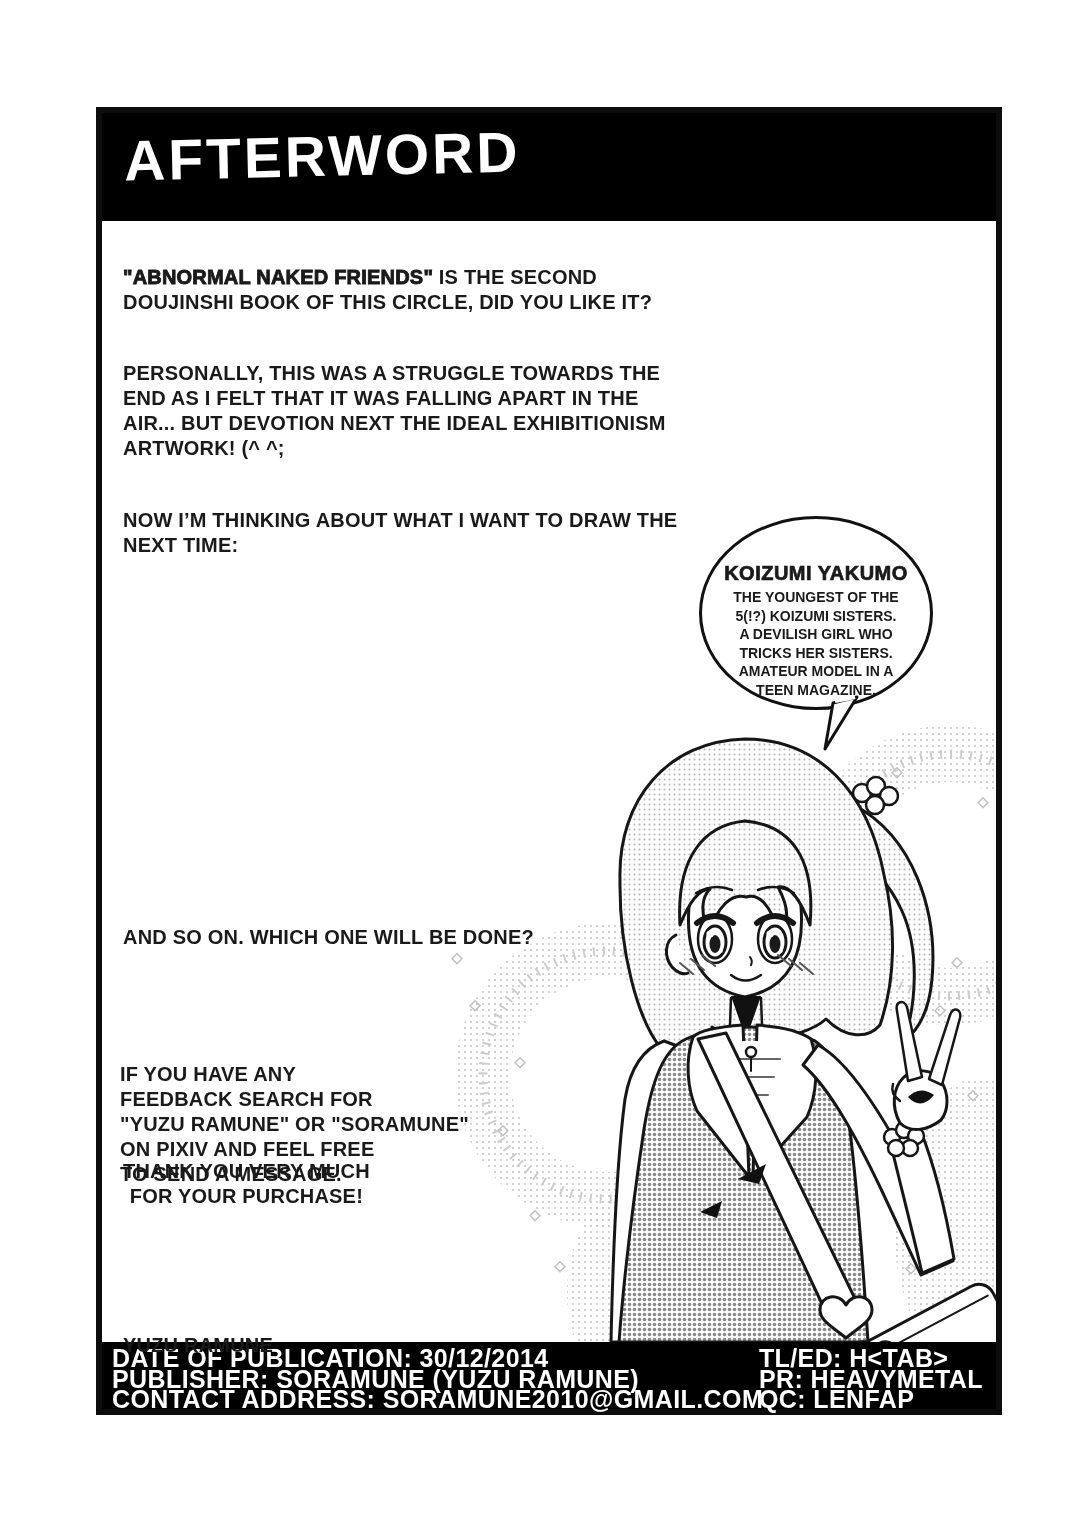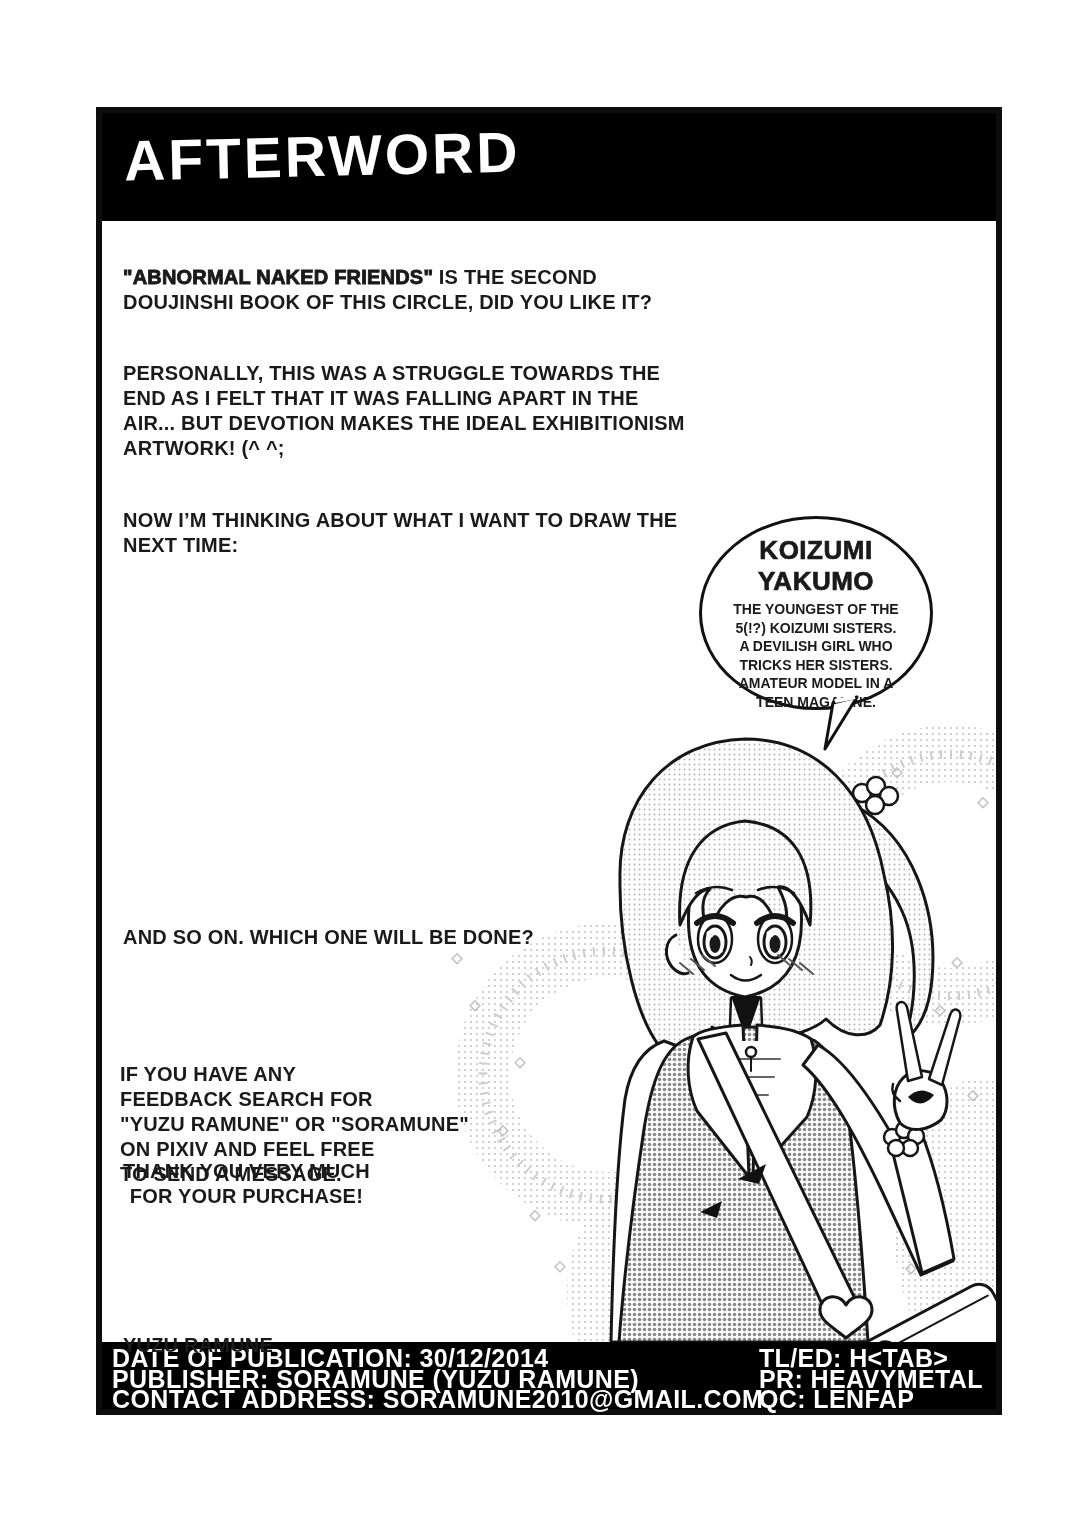--- a/index.html
+++ b/index.html
@@ -15,21 +15,21 @@
   .footer-text{position:absolute;top:6px;color:#ffffff;font-size:25px;font-weight:700;
                line-height:20.5px;white-space:pre-line;letter-spacing:0.4px;}
   #footer-left{left:10px;text-align:left;}
   #footer-right{right:13px;}
   .blk{position:absolute;font-size:20px;font-weight:700;line-height:25px;white-space:pre-line;
        letter-spacing:0.2px;}
   .xbold{-webkit-text-stroke:0.9px #1a1a1a;}
   .idea-body{padding-left:28px;}
   #bubble{position:absolute;left:597px;top:403px;width:234px;height:194px;background:#ffffff;
           border:3.5px solid #111111;border-radius:50%;box-sizing:border-box;text-align:center;z-index:5;}
-  #bubble-title{margin-top:16px;font-size:26px;font-weight:700;-webkit-text-stroke:0.7px #1a1a1a;
+  #bubble-title{margin-top:43px;font-size:20px;font-weight:700;-webkit-text-stroke:0.7px #1a1a1a;
                 letter-spacing:0.5px;}
   #bubble-body{margin-top:3px;font-size:14px;font-weight:700;line-height:18.5px;white-space:pre-line;}
   #bubble-tail{position:absolute;left:700px;top:570px;z-index:6;}
   #illustration{position:absolute;left:0px;top:594px;z-index:1;}
   .textlayer{position:relative;z-index:3;}
 </style>
 </head>
 <body>
 
 <div id="page">
@@ -188,21 +188,21 @@
 
     <div id="band-header" class="band">
       <div id="page-title">AFTERWORD</div>
     </div>
 
     <div class="textlayer">
       <p class="blk" style="left:21px;top:132px;"><span class="xbold">"ABNORMAL NAKED FRIENDS"</span><span> IS THE SECOND
 DOUJINSHI BOOK OF THIS CIRCLE, DID YOU LIKE IT?</span></p>
       <p class="blk" style="left:21px;top:228px;">PERSONALLY, THIS WAS A STRUGGLE TOWARDS THE
 END AS I FELT THAT IT WAS FALLING APART IN THE
-AIR... BUT DEVOTION MAKES THE IDEAL EXHIBITIONISM
+AIR... BUT DEVOTION NEXT THE IDEAL EXHIBITIONISM
 ARTWORK! (^ ^;</p>
       <p class="blk" style="left:21px;top:375px;">NOW I’M THINKING ABOUT WHAT I WANT TO DRAW THE
 NEXT TIME:</p>
 
       <div class="blk" style="left:21px;top:470px;">
         <div></div>
         <div class="idea-body"></div>
       </div>
       <div class="blk" style="left:21px;top:545px;">
         <div></div>

